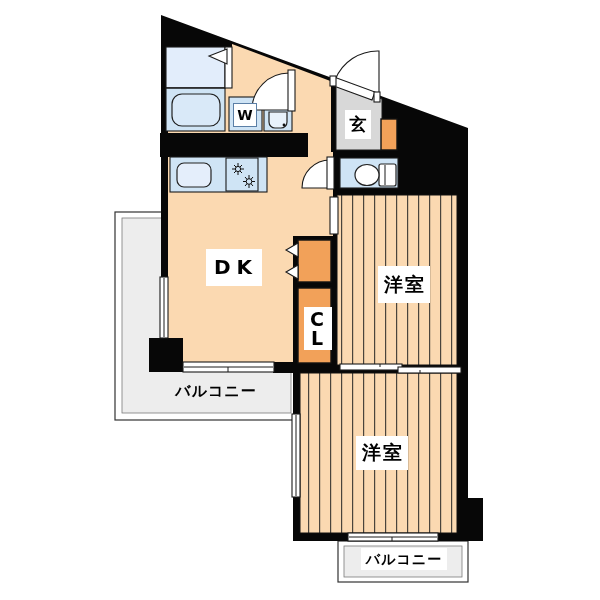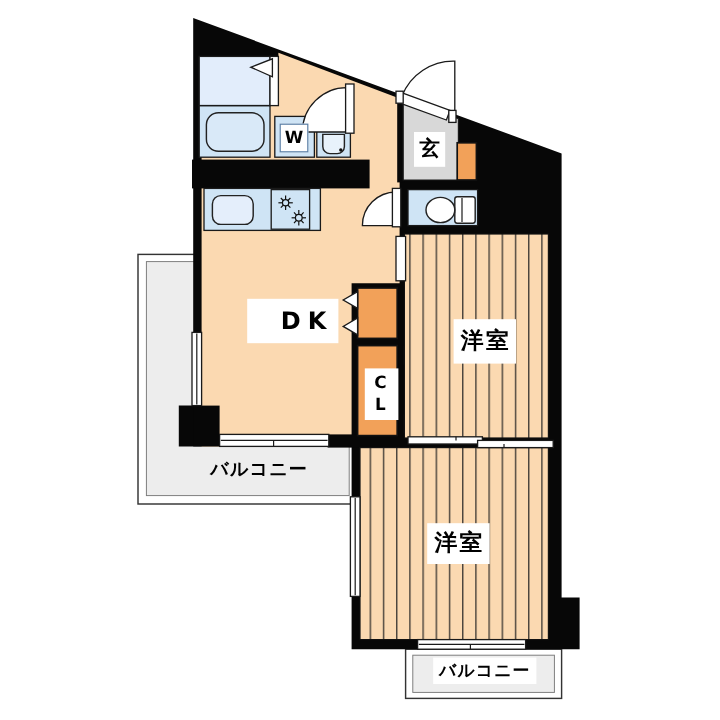--- a/index.html
+++ b/index.html
@@ -22,25 +22,25 @@
   .white-door{fill:#ffffff;stroke:#1a1a1a;stroke-width:1.1}
   .fixture{fill:#ffffff;stroke:#222;stroke-width:1.2}
   .thinline{stroke:#1a1a1a;stroke-width:1}
   
   .lbl{
     position:absolute;display:flex;align-items:center;justify-content:center;
     background:#ffffff;color:#000;text-align:center;line-height:1.05;
     white-space:nowrap;
   }
   .lbl.nobg{background:transparent;}
-  .lbl-dk{left:206px;top:249px;width:52px;height:37px;font-size:20px;font-weight:600;letter-spacing:6px;padding-left:24px;}
+  .lbl-dk{left:206px;top:249px;width:52px;height:37px;font-size:20px;font-weight:600;letter-spacing:6px;padding-left:4px;}
   .lbl-gen{left:345px;top:110px;width:26px;height:29px;font-size:17px;font-weight:600;}
   .lbl-yo1{left:378px;top:266px;width:50px;height:37px;font-size:19px;font-weight:600;letter-spacing:2px;padding-left:2px;}
   .lbl-yo2{left:356px;top:436px;width:50px;height:34px;font-size:19px;font-weight:600;letter-spacing:2px;padding-left:2px;}
-  .lbl-cl{left:304px;top:307px;width:22px;height:43px;font-size:14px;font-weight:700;white-space:normal;word-break:break-all;letter-spacing:8px;line-height:19px;padding-left:6px;}
+  .lbl-cl{left:304px;top:307px;width:22px;height:43px;font-size:19px;font-weight:700;white-space:normal;word-break:break-all;letter-spacing:8px;line-height:19px;padding-left:6px;}
   .lbl-w{left:233px;top:103px;width:24px;height:24px;font-size:14px;font-weight:700;border:1px solid #5b7fa6;box-sizing:border-box;}
   .lbl-balcL{left:170px;top:381px;width:92px;height:22px;font-size:15px;font-weight:600;letter-spacing:1px;}
   .lbl-balcB{left:361px;top:548px;width:86px;height:22px;font-size:14px;font-weight:600;letter-spacing:1px;}
 </style>
 </head>
 <body>
 
 <div id="plan">
 <svg width="600" height="600" viewBox="0 0 600 600">
   <defs>

